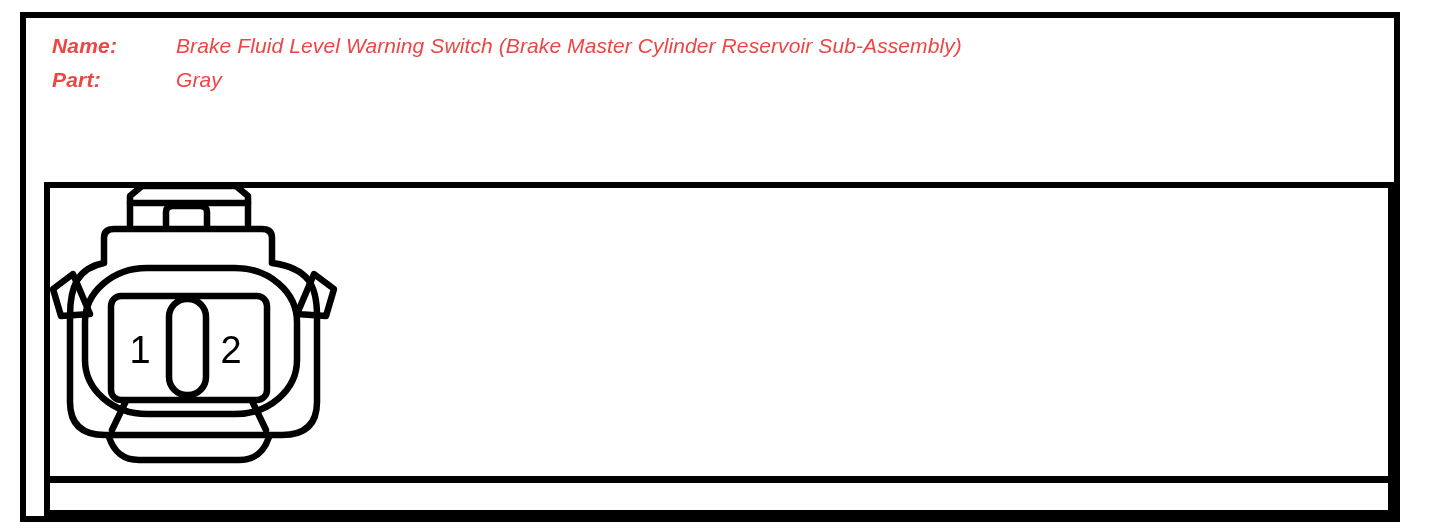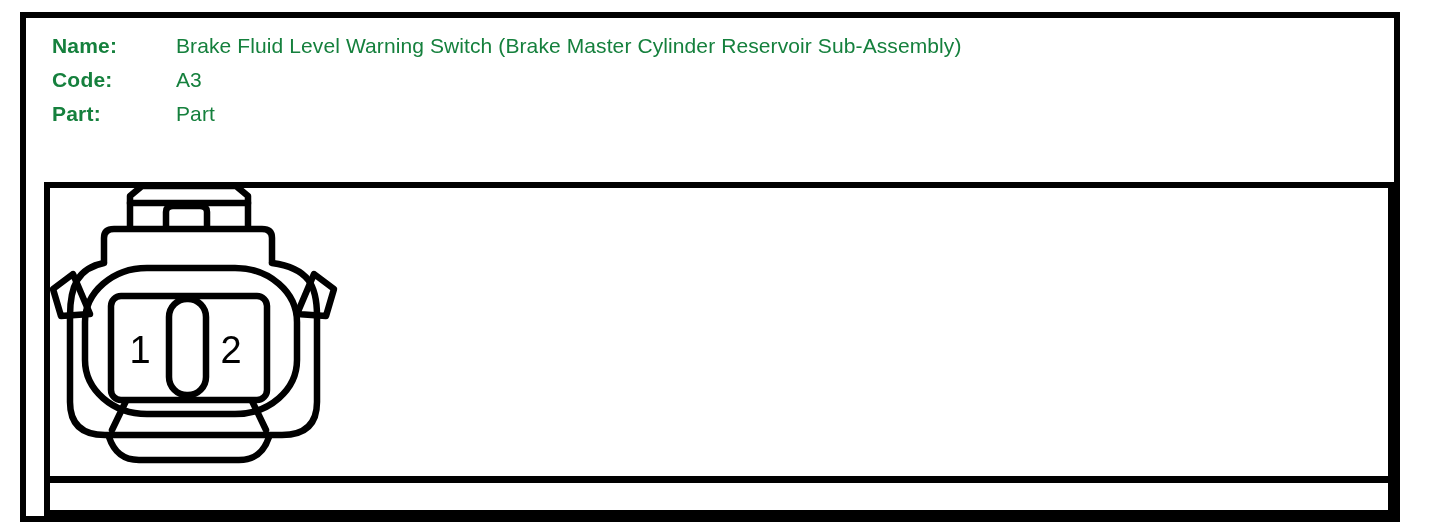--- a/index.html
+++ b/index.html
@@ -26,22 +26,23 @@
     border: 6px solid #000000;
     box-sizing: border-box;
     background: #ffffff;
   }
   .header-info {
     position: absolute;
     left: 26px;  
     top: 11px;   
     font-size: 21px;
     line-height: 34px;
-    color: #15803d;
+    color: #ef4444;
     white-space: nowrap;
+    font-style: italic;
   }
   .field-row { display: block; }
   .field-label {
     display: inline-block;
     width: 124px;
     font-weight: bold;
     letter-spacing: 0.2px;
   }
   .field-value {
     letter-spacing: 0.1px;
@@ -94,24 +95,21 @@
 
 <div class="stage">
 
   <div class="outer-border">
 
     <div class="header-info">
       <div class="field-row">
         <span class="field-label">Name:</span><span class="field-value">Brake Fluid Level Warning Switch (Brake Master Cylinder Reservoir Sub-Assembly)</span>
       </div>
       <div class="field-row">
-        <span class="field-label">Code:</span><span class="field-value">A3</span>
-      </div>
-      <div class="field-row">
-        <span class="field-label">Part:</span><span class="field-value">Part</span>
+        <span class="field-label">Part:</span><span class="field-value">Gray</span>
       </div>
     </div>
 
   </div>
 
   <div class="diagram-table">
     <div class="diagram-main-cell">
 
       <svg class="connector-svg" width="300" height="300" viewBox="38 176 300 300" xmlns="http://www.w3.org/2000/svg">
 

